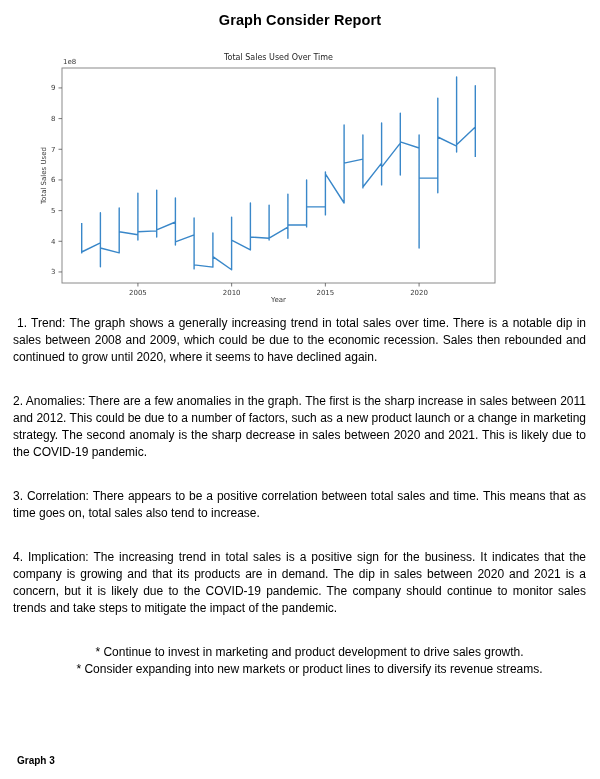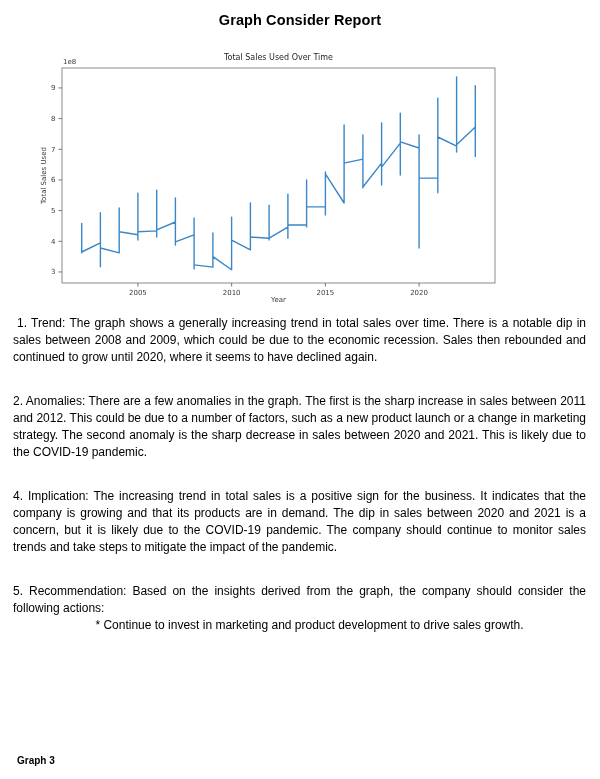--- a/index.html
+++ b/index.html
@@ -59,21 +59,22 @@
         <text x="278.5" y="301.5" text-anchor="middle" font-size="7" font-family="DejaVu Sans, sans-serif" fill="#3a3a3a">Year</text>
         <text x="46" y="175.5" text-anchor="middle" font-size="7" font-family="DejaVu Sans, sans-serif" fill="#3a3a3a" transform="rotate(-90 46 175.5)">Total Sales Used</text>
         <polyline points="81.7,222.9 81.7,222.9 81.7,252.9 81.7,252.0 100.4,242.8 100.4,212.8 100.4,266.7 100.4,248.0 119.2,252.9 119.2,207.9 119.2,252.9 119.2,231.8 137.9,234.8 137.9,193.1 137.9,240.1 137.9,231.8 156.7,230.9 156.7,190.1 156.7,237.0 156.7,229.9 175.4,222.0 175.4,198.0 175.4,245.0 175.4,241.9 194.1,234.8 194.1,218.0 194.1,268.9 194.1,264.9 212.9,267.1 212.9,233.0 212.9,267.1 212.9,256.6 231.6,269.8 231.6,217.1 231.6,269.8 231.6,240.1 250.4,249.9 250.4,203.0 250.4,249.9 250.4,237.0 269.1,238.2 269.1,205.1 269.1,240.1 269.1,238.2 287.9,227.2 287.9,194.1 287.9,238.2 287.9,225.0 306.6,225.0 306.6,179.9 306.6,226.9 306.6,206.9 325.4,206.9 325.4,172.0 325.4,214.9 325.4,173.8 344.1,203.0 344.1,125.0 344.1,203.0 344.1,163.1 362.9,159.1 362.9,134.9 362.9,187.9 362.9,187.0 381.6,163.1 381.6,122.9 381.6,184.9 381.6,167.1 400.3,143.1 400.3,113.1 400.3,175.0 400.3,141.9 419.1,148.0 419.1,134.9 419.1,248.0 419.1,178.1 437.8,178.1 437.8,98.1 437.8,192.8 437.8,137.0 456.6,146.2 456.6,76.9 456.6,152.0 456.6,144.7 475.3,126.9 475.3,85.8 475.3,156.9 475.3,156.9" fill="none" stroke="#3987c9" stroke-width="1.4" stroke-linejoin="round" stroke-linecap="butt"></polyline>
       </svg>
   </div>
   <div id="report-title">Graph Consider Report</div>
 
   <div id="insights">
     <p class="para indent-first">1. Trend: The graph shows a generally increasing trend in total sales over time. There is a notable dip in sales between 2008 and 2009, which could be due to the economic recession. Sales then rebounded and continued to grow until 2020, where it seems to have declined again.</p>
     <p class="para">2. Anomalies: There are a few anomalies in the graph. The first is the sharp increase in sales between 2011 and 2012. This could be due to a number of factors, such as a new product launch or a change in marketing strategy. The second anomaly is the sharp decrease in sales between 2020 and 2021. This is likely due to the COVID-19 pandemic.</p>
+    <p class="para">3. Correlation: There appears to be a positive correlation between total sales and time. This means that as time goes on, total sales also tend to increase.</p>
     <p class="para">4. Implication: The increasing trend in total sales is a positive sign for the business. It indicates that the company is growing and that its products are in demand. The dip in sales between 2020 and 2021 is a concern, but it is likely due to the COVID-19 pandemic. The company should continue to monitor sales trends and take steps to mitigate the impact of the pandemic.</p>
     <div class="para">
-      <div>5. Recommendation: Based on the insights derived from the graph, the company should consider the following actions:</div>
       <div class="bullet">* Continue to invest in marketing and product development to drive sales growth.</div>
+      <div class="bullet">* Consider expanding into new markets or product lines to diversify its revenue streams.</div>
     </div>
   </div>
 
   <div id="page-footer">Graph 3</div>
 </div>
 
 </body></html>

